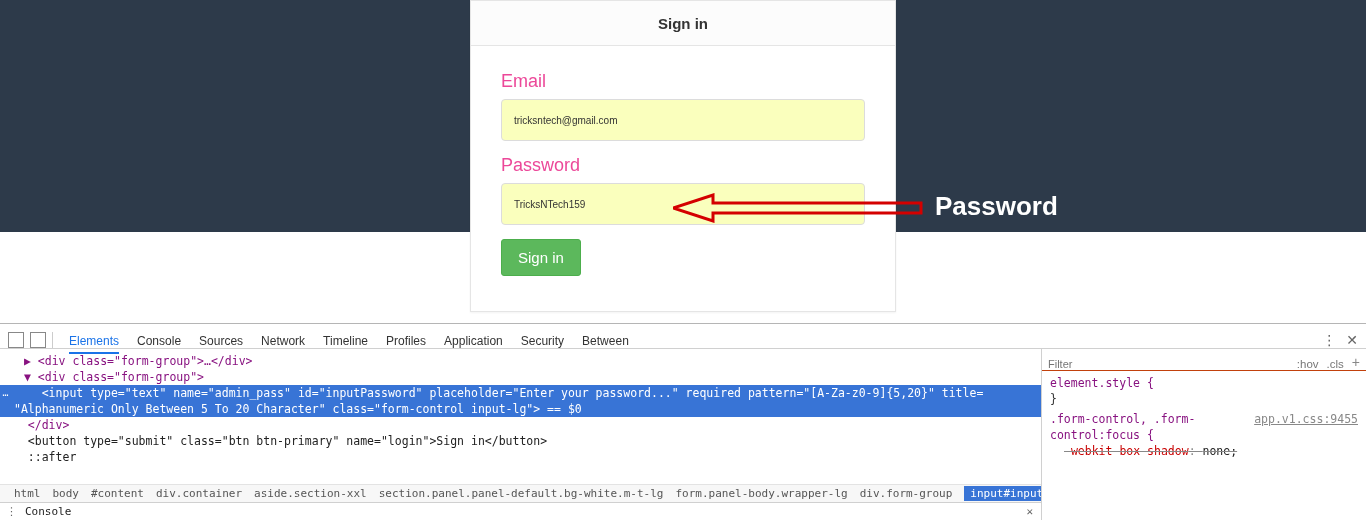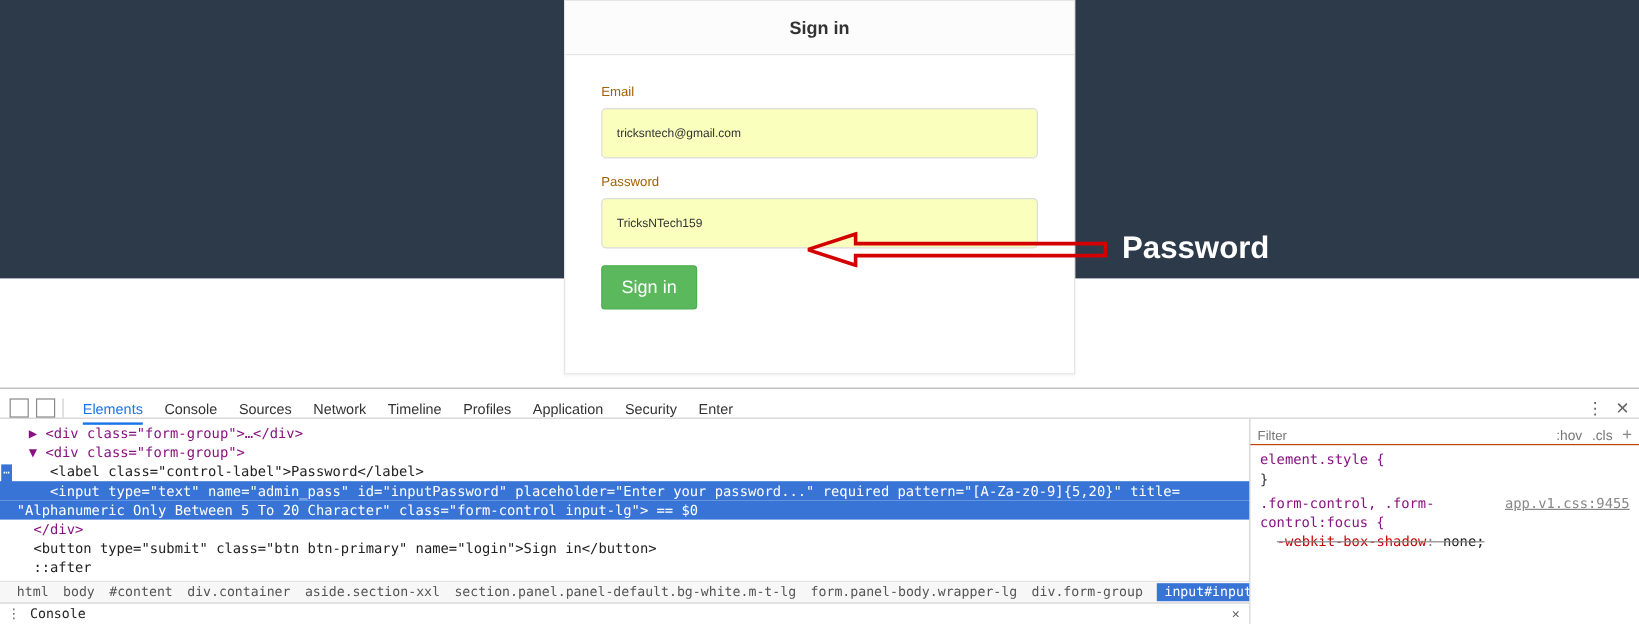--- a/index.html
+++ b/index.html
@@ -12,21 +12,21 @@
     position: absolute; left: 470px; top: 0; width: 426px; height: 312px;
     background: #fff; border: 1px solid #e5e5e5; box-shadow: 0 1px 2px rgba(0,0,0,.05);
   }
   .panel-heading {
     height: 45px; line-height: 45px; text-align: center;
     font-weight: bold; font-size: 15px; color: #333;
     border-bottom: 1px solid #e5e5e5; background: #fcfcfc;
   }
   .panel-body { padding: 25px 30px 18px 30px; }
   .form-group { margin-bottom: 14px; }
-  .control-label { display: block; font-size: 11px; color: #a16207; margin-bottom: 7px; }
+  .control-label { display: block; font-size: 18px; color: #ec4899; margin-bottom: 7px; }
   .form-control {
     width: 100%; height: 42px; padding: 8px 12px;
     font-size: 10px; color: #333;
     background: #faffbd; border: 1px solid #dcdcdc; border-radius: 4px;
   }
   .btn-primary {
     display: inline-block; padding: 9px 16px;
     background: #5cb85c; color: #fff; font-size: 15px;
     border: 1px solid #4cae4c; border-radius: 3px; cursor: pointer;
   }
@@ -147,35 +147,34 @@
     <span style="width:1px;height:16px;background:#ccc;"></span>
     <div class="dt-tabs">
       <span class="dt-tab active">Elements</span>
       <span class="dt-tab">Console</span>
       <span class="dt-tab">Sources</span>
       <span class="dt-tab">Network</span>
       <span class="dt-tab">Timeline</span>
       <span class="dt-tab">Profiles</span>
       <span class="dt-tab">Application</span>
       <span class="dt-tab">Security</span>
-      <span class="dt-tab">Enter</span>
+      <span class="dt-tab">Between</span>
     </div>
     <div class="dt-right">
       <span class="dt-menu">⋮</span>
       <span class="dt-close">✕</span>
     </div>
   </div>
 
   <div class="dt-main">
     <div class="dt-left">
       <div class="left-marker">⋯</div>
       <div class="dt-code">
         <div class="code-line"><span class="caret"> </span><span class="tag">▶ &lt;div class="form-group"&gt;…&lt;/div&gt;</span></div>
         <div class="code-line"><span class="caret"> </span><span class="tag">▼ &lt;div class="form-group"&gt;</span></div>
-        <div class="code-line"><span class="txt">    &lt;label class="control-label"&gt;Password&lt;/label&gt;</span></div>
         <div class="code-line sel-line"><span class="txt">    &lt;input type="</span><span class="val">text</span><span class="txt">" name="admin_pass" id="inputPassword" placeholder="Enter your password..." required pattern="[A-Za-z0-9]{5,20}" title=</span></div>
         <div class="code-line sel-line"><span class="txt">"Alphanumeric Only Between 5 To 20 Character" class="form-control input-lg"&gt; == $0</span></div>
         <div class="code-line"><span class="tag">  &lt;/div&gt;</span></div>
         <div class="code-line"><span class="txt">  &lt;button type="submit" class="btn btn-primary" name="login"&gt;Sign in&lt;/button&gt;</span></div>
         <div class="code-line"><span class="txt">  ::after</span></div>
       </div>
 
       <div class="breadcrumbs">
         <span class="bc-item">html</span>
         <span class="bc-item">body</span>

